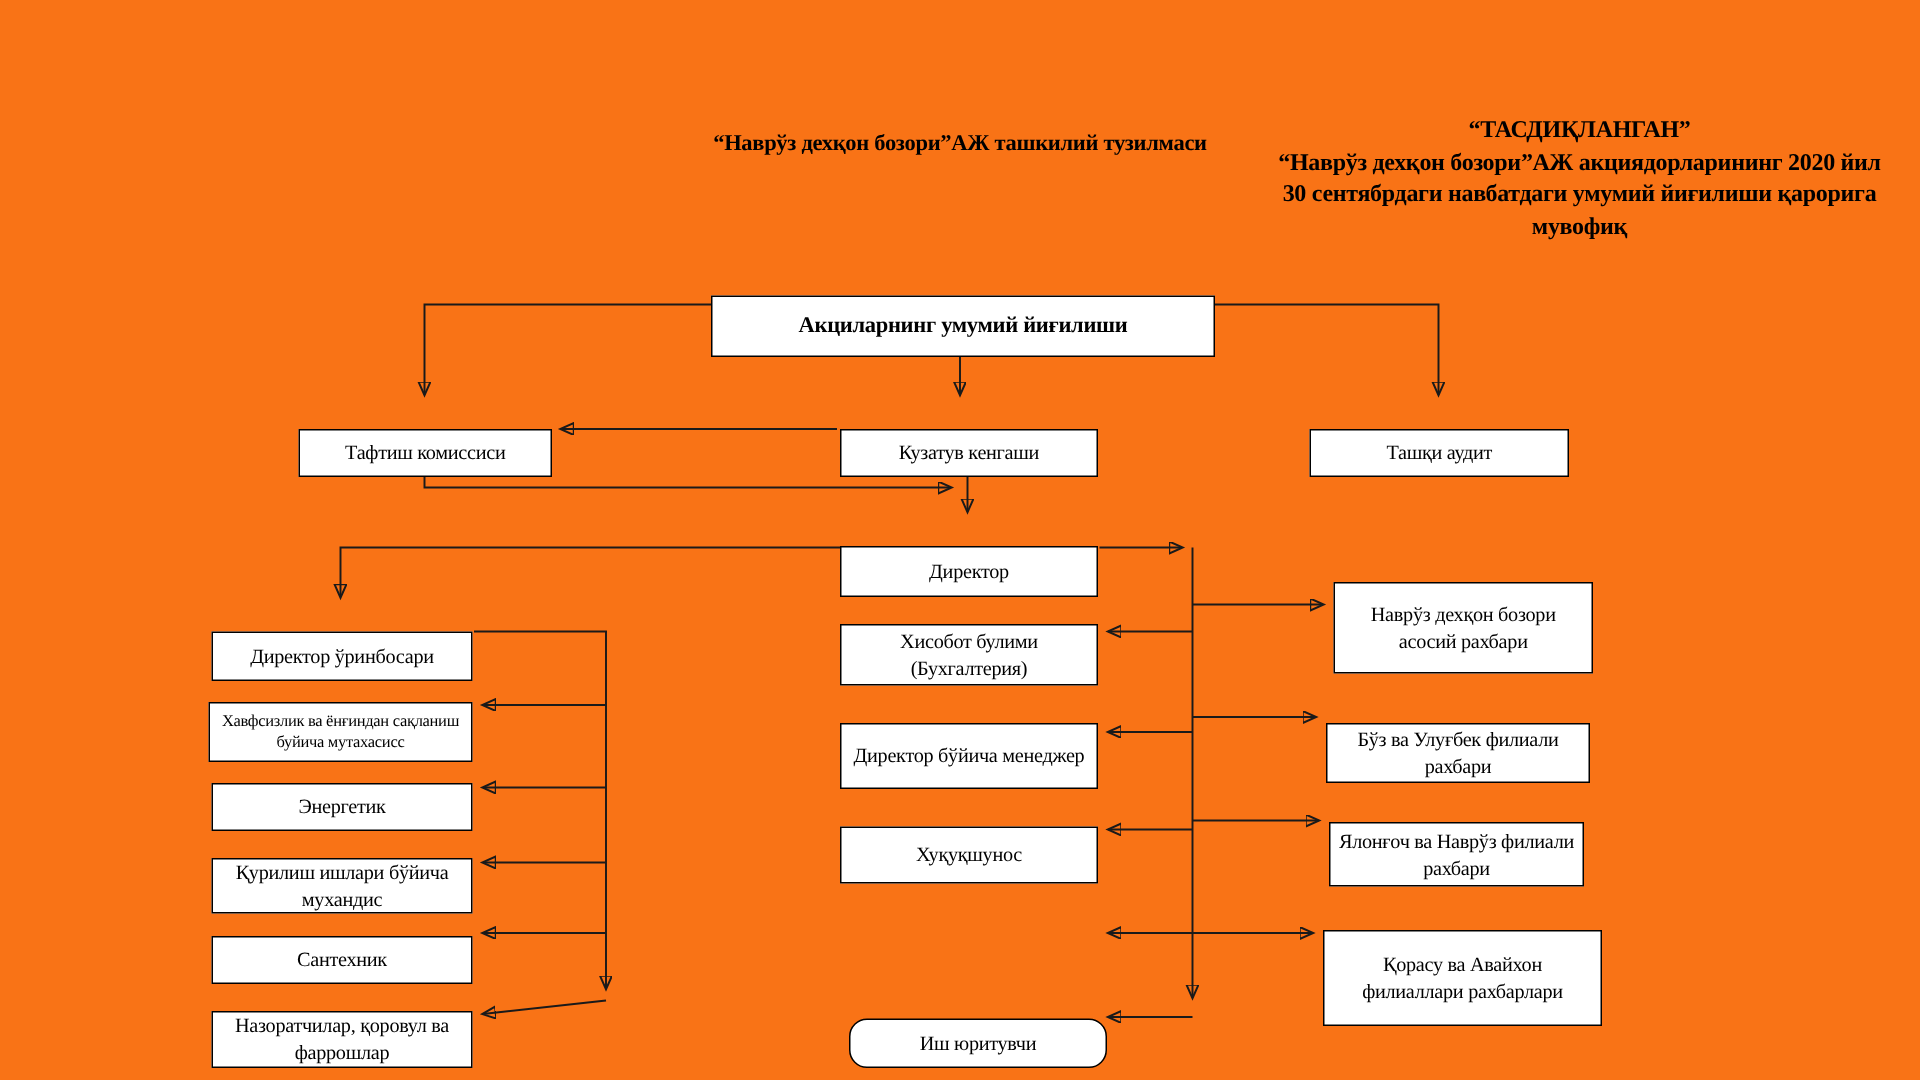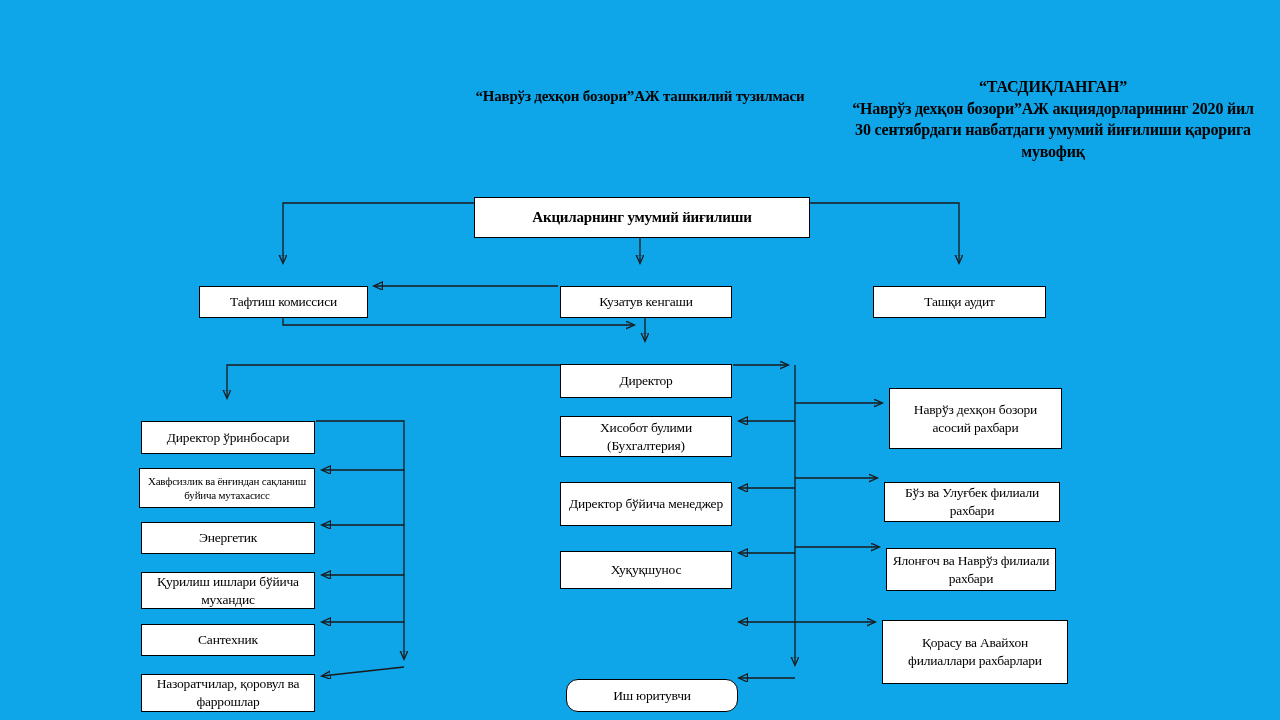--- a/index.html
+++ b/index.html
@@ -1,17 +1,17 @@
 <!DOCTYPE html>
 <html><head>
 <meta charset="utf-8">
 <style>
   html,body { margin:0; padding:0; background:#fff; }
   #canvas {
-    position:relative; width:1280px; height:720px; background:#0ea5e9;
+    position:relative; width:1280px; height:720px; background:#f97316;
     font-family:"Liberation Serif","DejaVu Serif",serif; color:#000;
     overflow:hidden;
   }
   .hdr-left {
     position:absolute; left:440px; top:88px; width:400px;
     font-weight:bold; font-size:15px; text-align:center; letter-spacing:-0.2px;
   }
   .hdr-right {
     position:absolute; left:852px; top:76px; width:402px;
     font-weight:bold; font-size:16px; text-align:center; line-height:1.35; letter-spacing:-0.2px;

